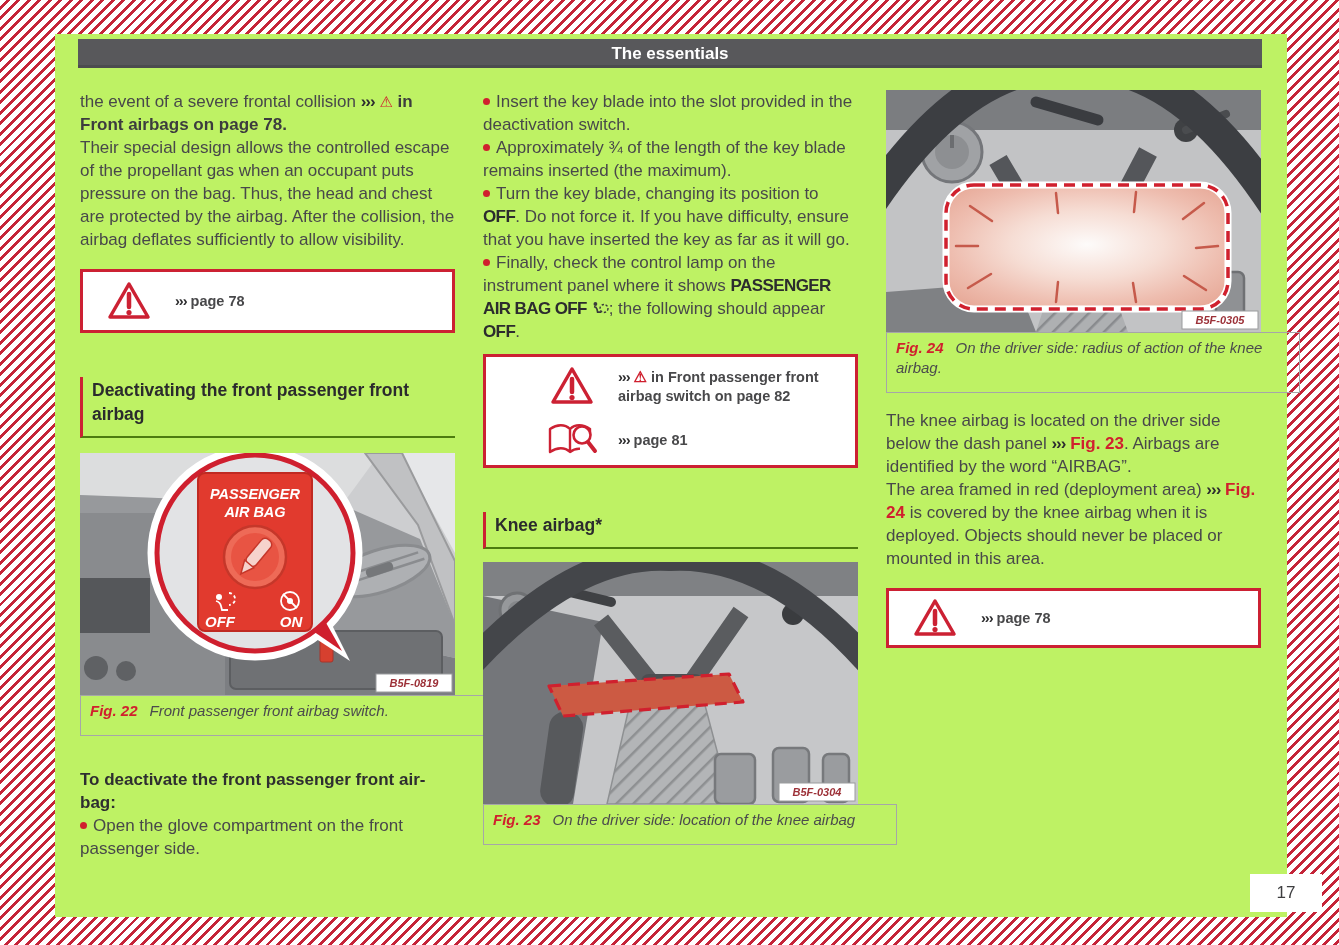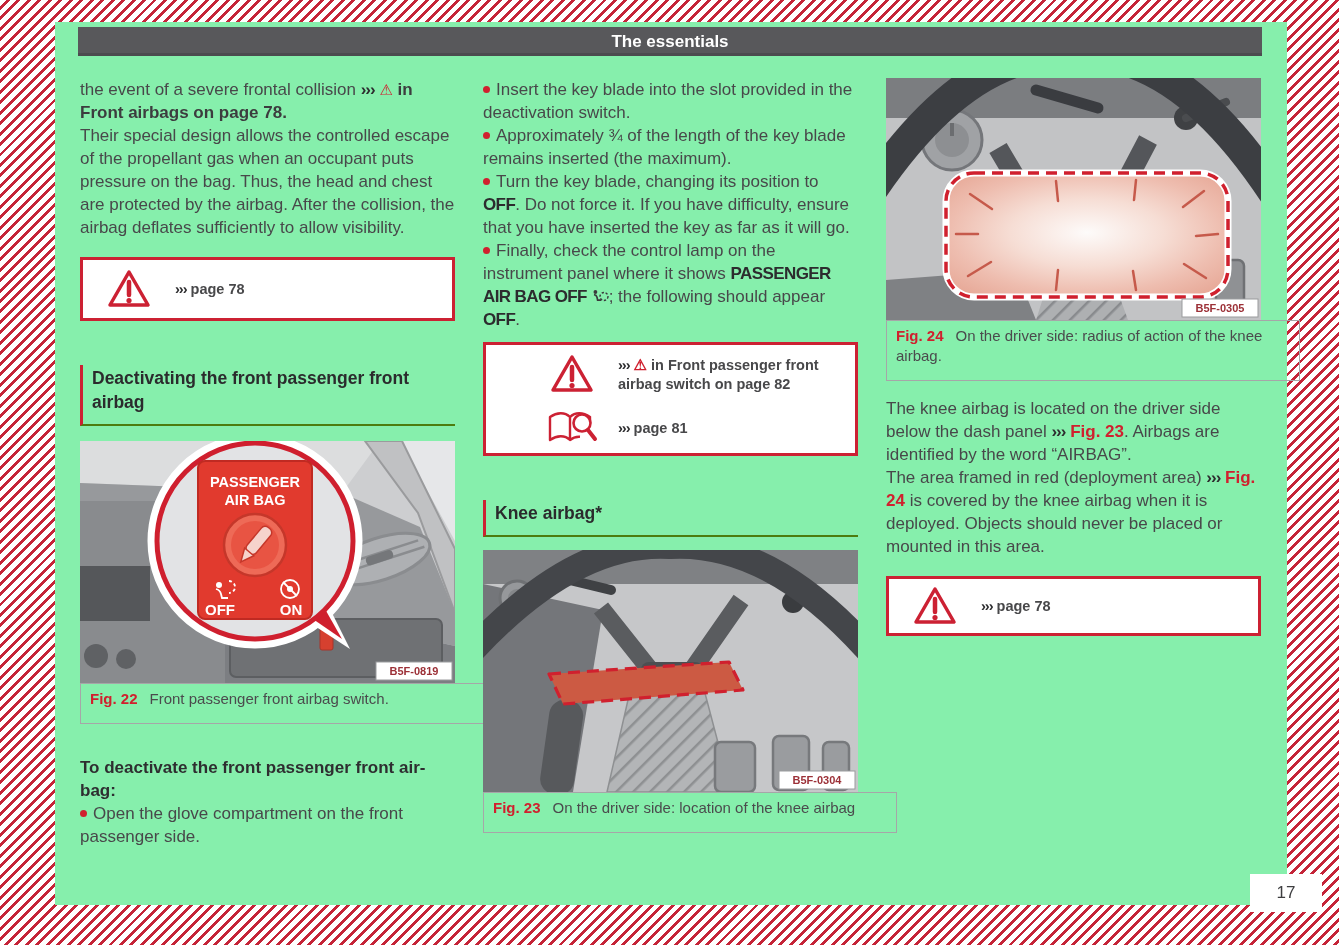--- a/index.html
+++ b/index.html
@@ -4,22 +4,22 @@
 <style>
   * { box-sizing: border-box; }
   html,body { margin:0; padding:0; }
   body {
     width:1339px; height:945px; position:relative; overflow:hidden;
     background: repeating-linear-gradient(135deg, #ffffff 0 4.6px, #c52438 4.6px 7.4px);
     font-family:"Liberation Sans", sans-serif;
     color:#48484a;
   }
   .page {
-    position:absolute; left:55px; top:22px; width:1232px; height:883px;
-    background:#86efac;
+    position:absolute; left:55px; top:34px; width:1232px; height:883px;
+    background:#bef264;
   }
   .header-bar {
     position:absolute; left:23px; top:5px; width:1184px; height:29px;
     background:#58585b; color:#ffffff; text-align:center;
     font-size:17px; font-weight:bold; line-height:29px;
     border-bottom:3px solid #4c4c4f;
   }
   .col { position:absolute; top:56px; width:375px; }
   .col1 { left:25px; }
   .col2 { left:428px; }
@@ -48,21 +48,21 @@
 
 7; line-height:19px; padding-right:10px; }
   .warntext .arrow { font-size:14.5px; }
 
   .heading {
     margin:0; font-size:17.5px; line-height:24px; font-weight:bold; color:#2b2b2d;
     border-left:3px solid #cc2133; border-bottom:2px solid #4d7c0f;
     padding:1px 0 10px 9px;
   }
 
-  .figure { width:414px; }
+  .figure { width:414px;font-style:italic; }
   .fig-img { display:block; width:375px; height:242px; }
   .caption {
     border:1px solid #a6a6a8; padding:5px 9px 14px 9px;
     font-size:15px; line-height:20px; color:#4b4b4d;
   }
   .caption .figlabel { font-weight:bold; color:#d0202e; margin-right:12px; }
 
   .page-num-tab {
     position:absolute; left:1250px; top:874px; width:72px; height:38px;
     background:#ffffff; text-align:center;

